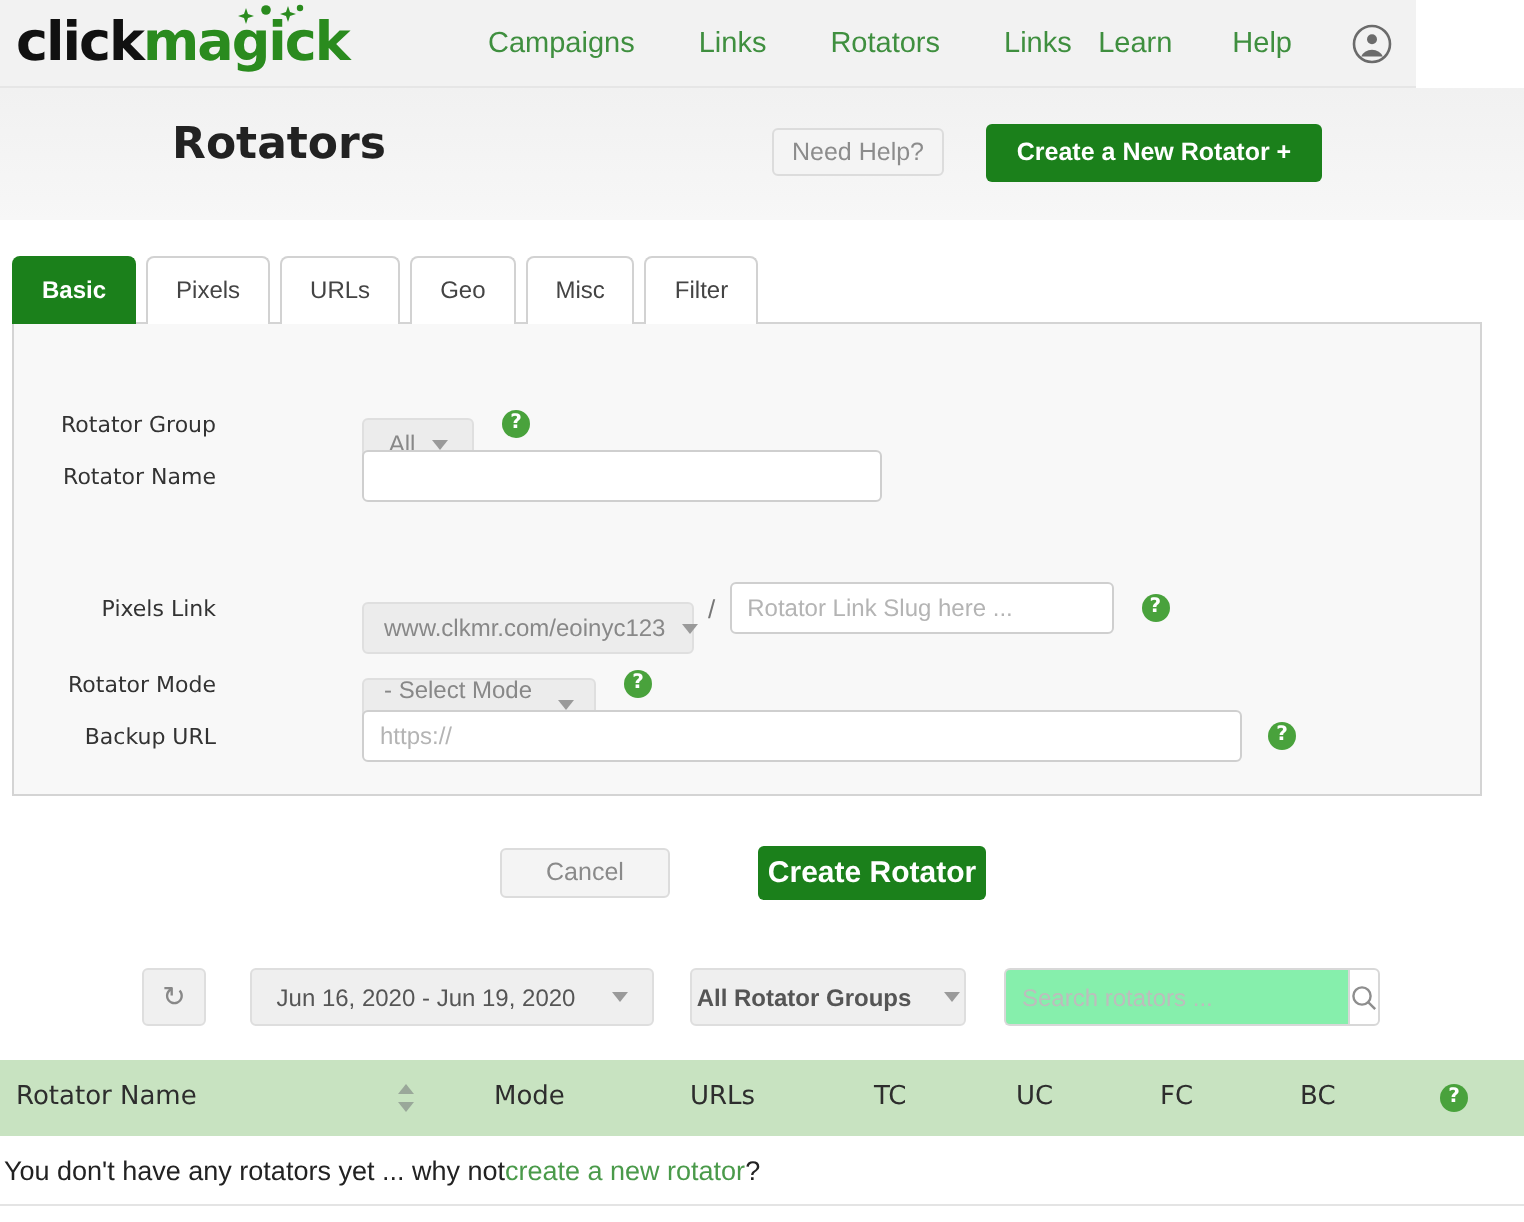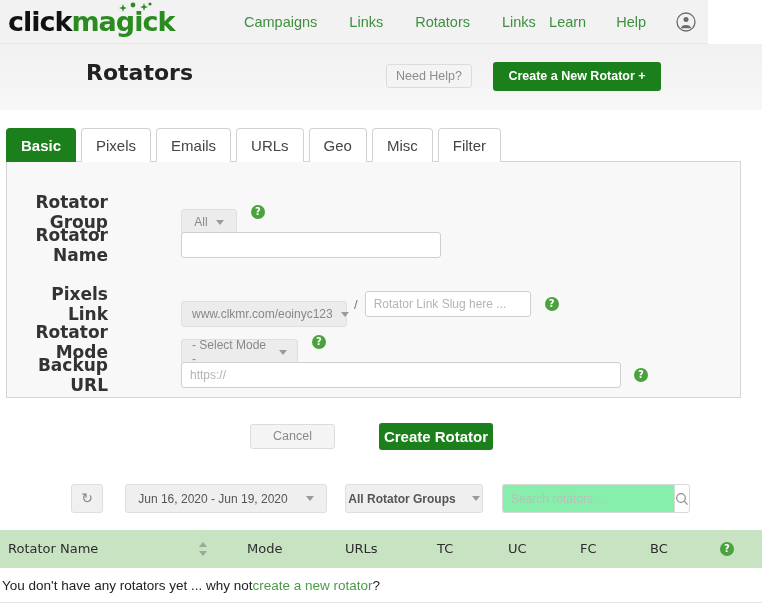--- a/index.html
+++ b/index.html
@@ -69,38 +69,38 @@
   
   .tabs {
     position: absolute; top: 128px; left: 6px;
     display: flex; align-items: flex-end; gap: 5px;
     z-index: 3;
   }
   .tab {
     height: 34px; padding: 0 14px;
     background: #ffffff; border: 1px solid #d2d2d2; border-bottom: none;
     border-radius: 4px 4px 0 0;
-    font-size: 15px; color: #444;
+    font-size: 12px; color: #444;
     line-height: 33px; cursor: pointer;
   }
   .tab.active {
     background: #1b801b; border-color: #1b801b; color: #ffffff; font-weight: bold;
   }
 
   
   .panel {
     position: absolute; top: 161px; left: 6px;
     width: 735px; height: 237px;
     background: #f8f8f8;
     border: 1px solid #d4d4d4;
   }
   .frow { position: absolute; display: flex; align-items: center; }
   .flabel {
     width: 111px; text-align: right; padding-right: 10px;
-    font-size: 17px; font-weight: bold; color: #333;
+    font-size: 11px; font-weight: normal; color: #333;
     font-family: "DejaVu Sans", sans-serif;
   }
   .dd {
     height: 26px; background: #ececec; border: 1px solid #dfdfdf; border-radius: 3px;
     color: #888888; font-size: 12px;
     display: flex; align-items: center; justify-content: center; gap: 8px;
     padding: 0 10px; cursor: pointer; margin-top: 20px;
   }
   .caret {
     width: 0; height: 0; border-left: 4px solid transparent;
@@ -232,21 +232,20 @@
 
 <div class="pagehead">
   <div class="page-title">Rotators</div>
   <div class="btn-needhelp">Need Help?</div>
   <div class="btn-create-top">Create a New Rotator  +</div>
 </div>
 
 <div class="tabs">
   <div class="tab active">Basic</div>
   <div class="tab">Pixels</div>
-  <div class="tab">Emails</div>
   <div class="tab">URLs</div>
   <div class="tab">Geo</div>
   <div class="tab">Misc</div>
   <div class="tab">Filter</div>
 </div>
 
 <div class="panel">
 
   <div class="frow" style="left:0; top:27px;">
     <div class="flabel">Rotator Group</div>
@@ -262,21 +261,21 @@
     <input class="txt" style="width: 260px; margin-left: 63px;" type="text" placeholder="">
   </div>
 
   <div class="frow" style="left:0; top:119px;">
     <div class="flabel">Pixels Link</div>
     <div class="dd" style="width:166px; margin-left:63px; justify-content:space-between;">
       <span>www.clkmr.com/eoinyc123</span>
       <span class="caret"></span>
     </div>
     <span class="slash">/</span>
-    <input class="txt" style="width: 166px;" type="text" placeholder="Rotator Link Slug here ...">
+    <input class="txt" style="width: 192px;" type="text" placeholder="Rotator Link Slug here ...">
     <span class="qmark" style="margin-left:14px;">?</span>
   </div>
 
   <div class="frow" style="left:0; top:157px;">
     <div class="flabel">Rotator Mode</div>
     <div class="dd" style="width:117px; margin-left:63px;">
       <span>- Select Mode -</span>
       <span class="caret"></span>
     </div>
     <span class="qmark" style="margin-left:14px;">?</span>

